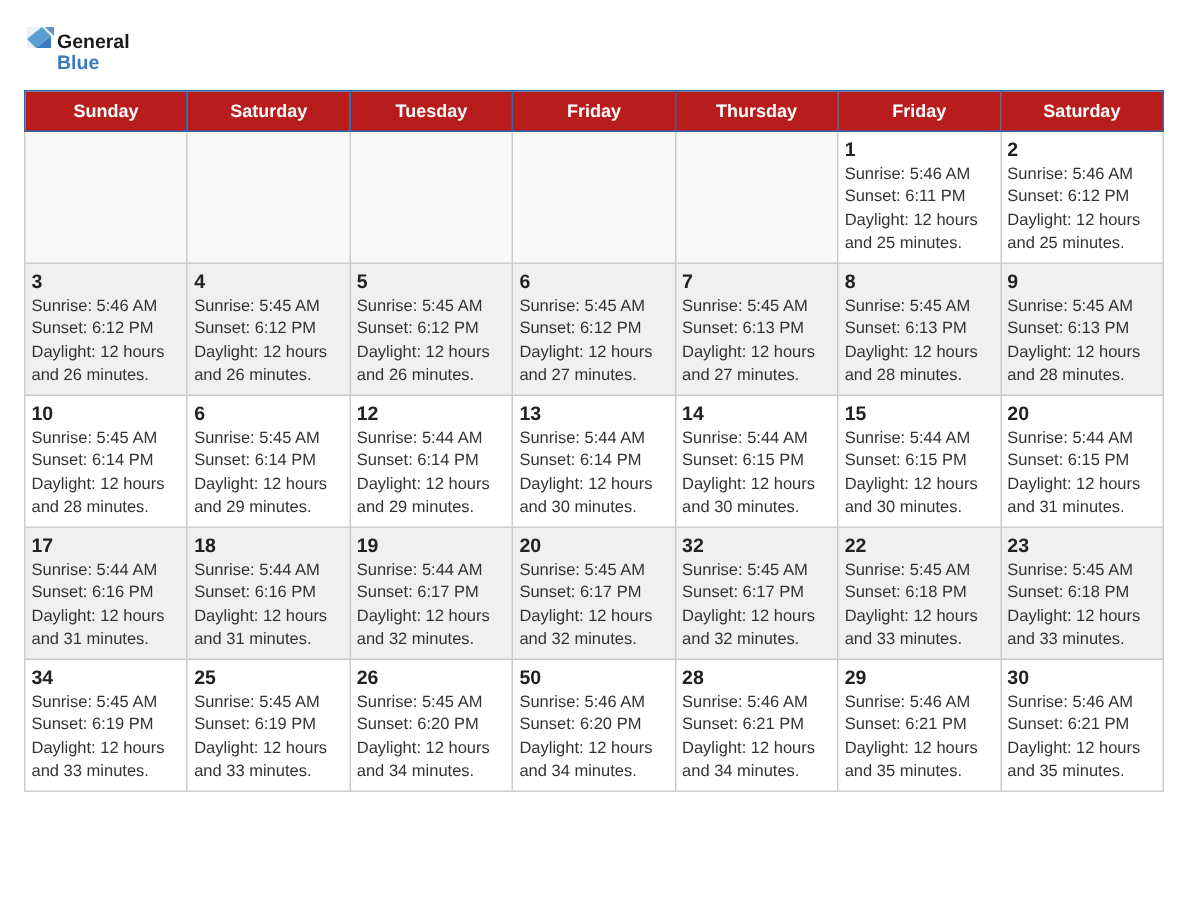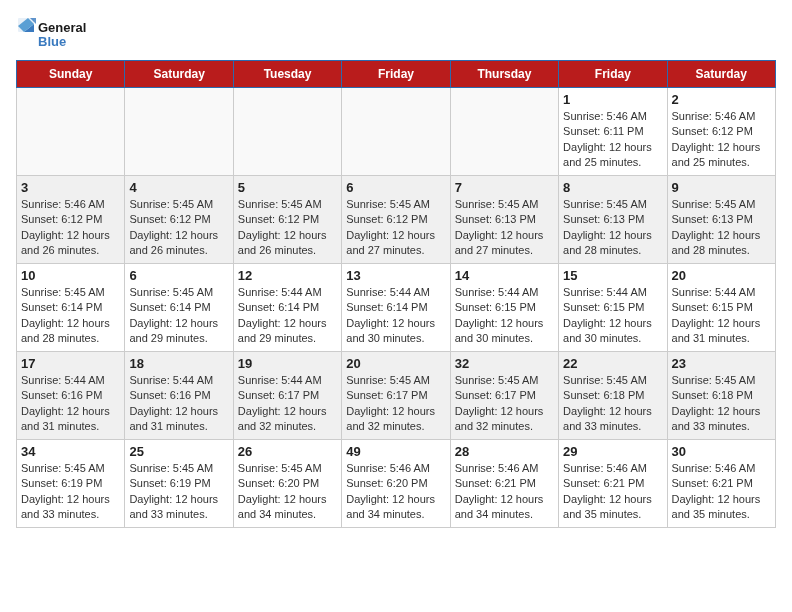--- a/index.html
+++ b/index.html
@@ -291,21 +291,21 @@
 and 33 minutes.</div>
         </td>
         <td>
           <div class="day-num">26</div>
           <div class="day-info" style="white-space: pre-line;">Sunrise: 5:45 AM
 Sunset: 6:20 PM
 Daylight: 12 hours
 and 34 minutes.</div>
         </td>
         <td>
-          <div class="day-num">49</div>
+          <div class="day-num">50</div>
           <div class="day-info" style="white-space: pre-line;">Sunrise: 5:46 AM
 Sunset: 6:20 PM
 Daylight: 12 hours
 and 34 minutes.</div>
         </td>
         <td>
           <div class="day-num">28</div>
           <div class="day-info" style="white-space: pre-line;">Sunrise: 5:46 AM
 Sunset: 6:21 PM
 Daylight: 12 hours

